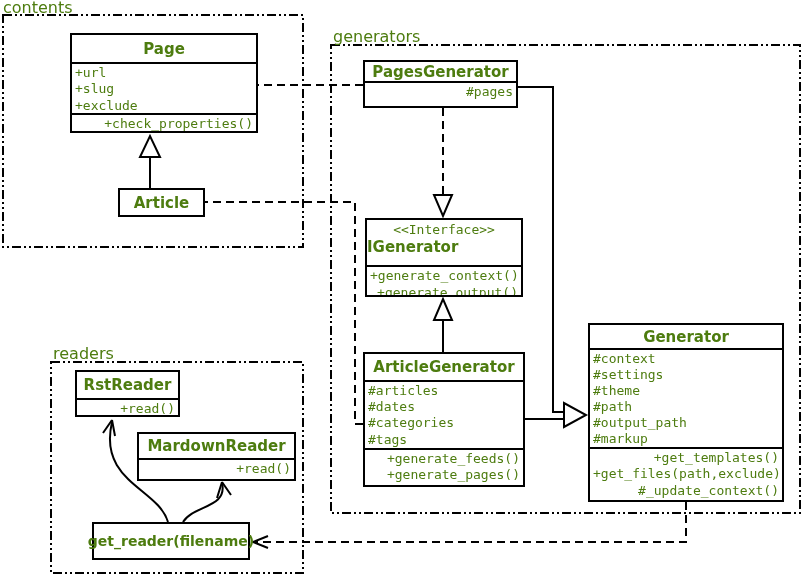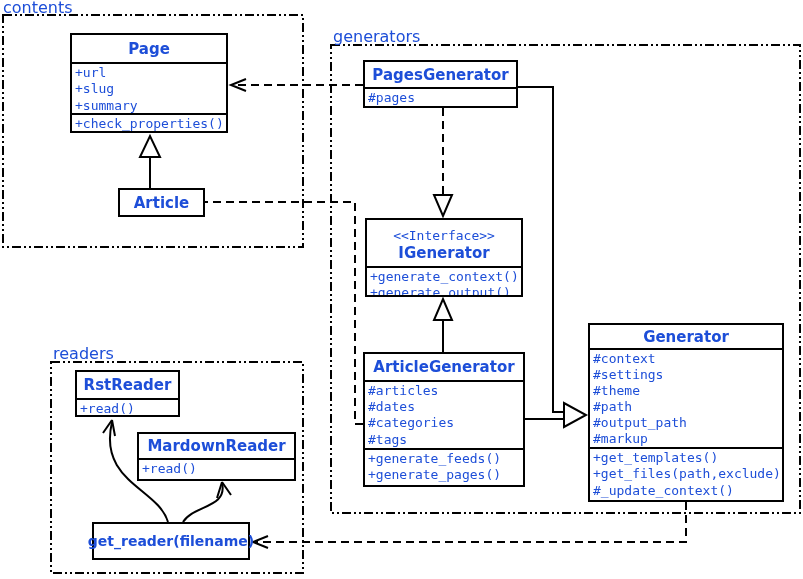--- a/index.html
+++ b/index.html
@@ -1,44 +1,44 @@
 <!DOCTYPE html>
 <html><head>
 <meta charset="utf-8">
 <style>
   html,body{margin:0;padding:0;background:#ffffff;}
   .canvas{
     position:relative;width:803px;height:579px;background:#ffffff;
-    color:#1d4ed8;font-family:"DejaVu Sans",sans-serif;overflow:hidden;
+    color:#4d7c0f;font-family:"DejaVu Sans",sans-serif;overflow:hidden;
   }
   svg.layer{position:absolute;left:0;top:0;width:803px;height:579px;}
   .pkg-label{
     position:absolute;font-size:16px;line-height:16px;white-space:nowrap;
     font-family:"DejaVu Sans",sans-serif;
   }
   .cls{
     position:absolute;border:2px solid #000;background:#fff;
     box-sizing:border-box;display:flex;flex-direction:column;
   }
   .cls-title{
     font-weight:bold;font-size:15px;
     display:flex;align-items:center;justify-content:center;
     white-space:nowrap;overflow:hidden;flex:0 0 auto;
   }
   .stereotype{
     font-family:"DejaVu Sans Mono",monospace;font-size:13px;font-weight:normal;
     text-align:center;line-height:15px;
   }
-  .iface-name{font-weight:bold;font-size:15px;text-align:center;line-height:21px;}
+  .iface-name{font-weight:bold;font-size:15px;line-height:21px;}
   .sec{
     border-top:2px solid #000;box-sizing:border-box;
     font-family:"DejaVu Sans Mono",monospace;font-size:13px;line-height:16.4px;
     padding:1px 3px;overflow:hidden;flex:0 0 auto;
   }
-  .sec.grow{flex:1 1 auto;}
+  .sec.grow{flex:1 1 auto;text-align:right;}
   .member{white-space:pre;}
   .plain-node{
     position:absolute;border:2px solid #000;background:#fff;box-sizing:border-box;
     display:flex;align-items:center;justify-content:center;
     font-size:14px;white-space:nowrap;font-weight:bold;
   }
 </style>
 </head>
 <body>
 
@@ -105,45 +105,45 @@
         <path d="M183 522 C193 505 228 508 222 483"></path>
         <path d="M231 495 L222 482 M217 498 L222 482"></path>
       </g>
     </g>
   </svg>
 
   <div class="pkg-label" style="left:3px;top:0px">contents</div>
   <div class="pkg-label" style="left:333px;top:29px">generators</div>
   <div class="pkg-label" style="left:53px;top:346px">readers</div>
 
-  <div class="cls" style="left:70px;top:33px;width:158px;height:100px">
+  <div class="cls" style="left:70px;top:33px;width:188px;height:100px">
     <div class="cls-title" style="height:27px">Page</div>
     <div class="sec" style="height:51px">
       <div class="member">+url</div>
       <div class="member">+slug</div>
-      <div class="member">+summary</div>
+      <div class="member">+exclude</div>
     </div>
     <div class="sec grow">
       <div class="member">+check_properties()</div>
     </div>
   </div>
 
   <div class="cls" style="left:118px;top:188px;width:87px;height:29px">
     <div class="cls-title" style="flex:1 1 auto">Article</div>
   </div>
 
   <div class="cls" style="left:363px;top:60px;width:155px;height:48px">
-    <div class="cls-title" style="height:25px">PagesGenerator</div>
+    <div class="cls-title" style="height:19px">PagesGenerator</div>
     <div class="sec grow">
       <div class="member">#pages</div>
     </div>
   </div>
 
   <div class="cls" style="left:365px;top:218px;width:158px;height:79px">
-    <div style="height:57px;padding-top:8px;box-sizing:border-box">
+    <div style="height:57px;padding-top:2px;box-sizing:border-box">
       <div class="stereotype">&lt;&lt;Interface&gt;&gt;</div>
       <div class="iface-name">IGenerator</div>
     </div>
     <div class="sec grow">
       <div class="member">+generate_context()</div>
       <div class="member">+generate_output()</div>
     </div>
   </div>
 
   <div class="cls" style="left:363px;top:352px;width:162px;height:135px">

